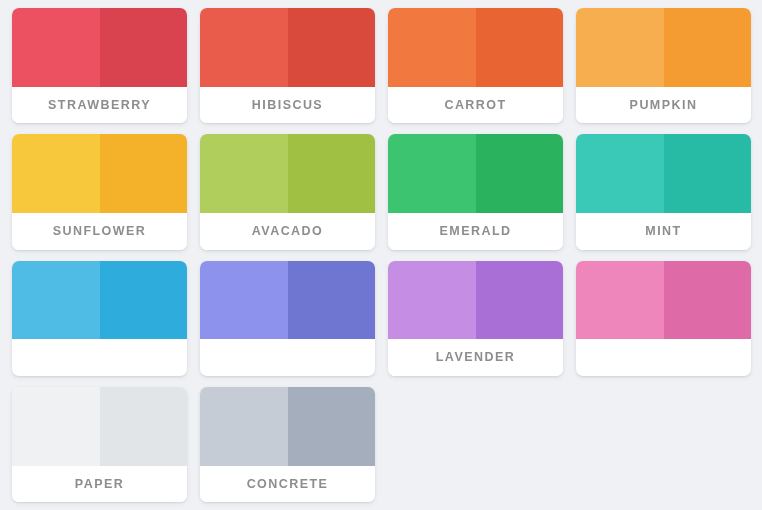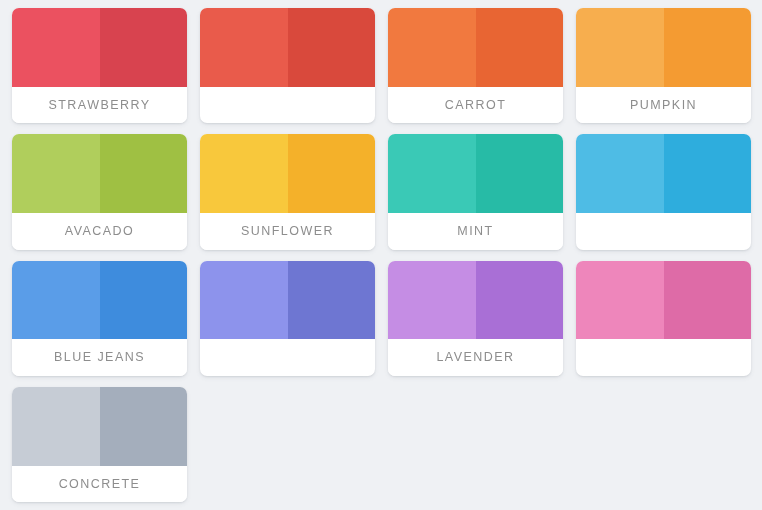--- a/index.html
+++ b/index.html
@@ -57,41 +57,44 @@
     align-items: center;
     justify-content: center;
   }
 
   .swatch-label {
     font-size: 12.5px;
     letter-spacing: 1.45px;
     color: #8d8d8d;
     text-transform: uppercase;
     white-space: nowrap;
-    font-weight: 400;
+    font-weight: 700;
     line-height: 1;
   }
 </style>
 </head>
 <body>
 
 <main id="palette-grid">
     <div class="swatch-card">
       <div class="swatch-colors">
         <div class="swatch-half" style="background: rgb(235, 81, 96);"></div>
         <div class="swatch-half" style="background: rgb(216, 67, 79);"></div>
       </div>
       <div class="swatch-label-bar">
         <span class="swatch-label">STRAWBERRY</span>
       </div>
     </div>
     <div class="swatch-card">
       <div class="swatch-colors">
         <div class="swatch-half" style="background: rgb(233, 91, 75);"></div>
         <div class="swatch-half" style="background: rgb(217, 73, 60);"></div>
+      </div>
+      <div class="swatch-label-bar">
+        <span class="swatch-label">HIBISCUS</span>
       </div>
     </div>
     <div class="swatch-card">
       <div class="swatch-colors">
         <div class="swatch-half" style="background: rgb(241, 121, 63);"></div>
         <div class="swatch-half" style="background: rgb(232, 101, 51);"></div>
       </div>
       <div class="swatch-label-bar">
         <span class="swatch-label">CARROT</span>
       </div>
@@ -100,58 +103,58 @@
       <div class="swatch-colors">
         <div class="swatch-half" style="background: rgb(247, 174, 78);"></div>
         <div class="swatch-half" style="background: rgb(244, 155, 50);"></div>
       </div>
       <div class="swatch-label-bar">
         <span class="swatch-label">PUMPKIN</span>
       </div>
     </div>
     <div class="swatch-card">
       <div class="swatch-colors">
+        <div class="swatch-half" style="background: rgb(248, 200, 60);"></div>
+        <div class="swatch-half" style="background: rgb(244, 177, 42);"></div>
+      </div>
+      <div class="swatch-label-bar">
+        <span class="swatch-label">SUNFLOWER</span>
+      </div>
+    </div>
+    <div class="swatch-card">
+      <div class="swatch-colors">
         <div class="swatch-half" style="background: rgb(176, 206, 92);"></div>
         <div class="swatch-half" style="background: rgb(159, 192, 67);"></div>
       </div>
       <div class="swatch-label-bar">
         <span class="swatch-label">AVACADO</span>
       </div>
     </div>
     <div class="swatch-card">
       <div class="swatch-colors">
-        <div class="swatch-half" style="background: rgb(248, 200, 60);"></div>
-        <div class="swatch-half" style="background: rgb(244, 177, 42);"></div>
+        <div class="swatch-half" style="background: rgb(60, 196, 113);"></div>
+        <div class="swatch-half" style="background: rgb(43, 178, 95);"></div>
       </div>
       <div class="swatch-label-bar">
-        <span class="swatch-label">SUNFLOWER</span>
+        <span class="swatch-label">EMERALD</span>
       </div>
     </div>
     <div class="swatch-card">
       <div class="swatch-colors">
         <div class="swatch-half" style="background: rgb(58, 201, 182);"></div>
         <div class="swatch-half" style="background: rgb(39, 187, 166);"></div>
       </div>
       <div class="swatch-label-bar">
         <span class="swatch-label">MINT</span>
       </div>
     </div>
     <div class="swatch-card">
       <div class="swatch-colors">
         <div class="swatch-half" style="background: rgb(78, 188, 229);"></div>
         <div class="swatch-half" style="background: rgb(46, 173, 221);"></div>
-      </div>
-    </div>
-    <div class="swatch-card">
-      <div class="swatch-colors">
-        <div class="swatch-half" style="background: rgb(90, 157, 232);"></div>
-        <div class="swatch-half" style="background: rgb(62, 140, 221);"></div>
-      </div>
-      <div class="swatch-label-bar">
-        <span class="swatch-label">BLUE JEANS</span>
       </div>
     </div>
     <div class="swatch-card">
       <div class="swatch-colors">
         <div class="swatch-half" style="background: rgb(141, 147, 236);"></div>
         <div class="swatch-half" style="background: rgb(110, 118, 210);"></div>
       </div>
     </div>
     <div class="swatch-card">
       <div class="swatch-colors">
@@ -163,20 +166,29 @@
       </div>
     </div>
     <div class="swatch-card">
       <div class="swatch-colors">
         <div class="swatch-half" style="background: rgb(238, 134, 187);"></div>
         <div class="swatch-half" style="background: rgb(222, 107, 167);"></div>
       </div>
     </div>
     <div class="swatch-card">
       <div class="swatch-colors">
+        <div class="swatch-half" style="background: rgb(239, 241, 243);"></div>
+        <div class="swatch-half" style="background: rgb(225, 229, 232);"></div>
+      </div>
+      <div class="swatch-label-bar">
+        <span class="swatch-label">PAPER</span>
+      </div>
+    </div>
+    <div class="swatch-card">
+      <div class="swatch-colors">
         <div class="swatch-half" style="background: rgb(198, 204, 213);"></div>
         <div class="swatch-half" style="background: rgb(164, 174, 188);"></div>
       </div>
       <div class="swatch-label-bar">
         <span class="swatch-label">CONCRETE</span>
       </div>
     </div>
   </main>
 
 </body></html>

